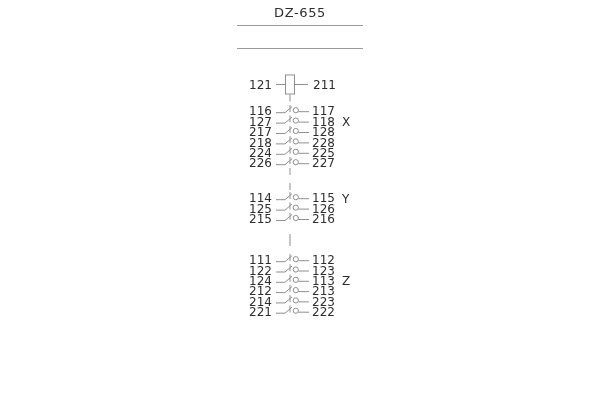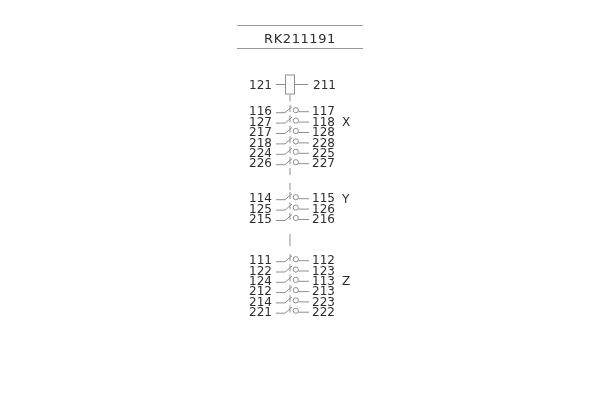--- a/index.html
+++ b/index.html
@@ -35,22 +35,22 @@
   svg#diagram { position: absolute; left: 0; top: 0; }
   svg#diagram text {
     font-family: "DejaVu Sans", "Liberation Sans", sans-serif;
     font-size: 12px;
   }
 </style>
 </head>
 <body>
 
 <div class="page">
+  <div class="hdr-text title">DZ-655</div>
   <div class="rule rule-top"></div>
-  <div class="hdr-text code">RK211191</div>
   <div class="rule rule-bottom"></div>
   <svg id="diagram" width="600" height="400" viewBox="0 0 600 400">
       <line x1="290" y1="94.5" x2="290" y2="105" stroke="#8f8f8f" stroke-width="1" stroke-dasharray="7 4"></line>
       <line x1="290" y1="168" x2="290" y2="190" stroke="#8f8f8f" stroke-width="1" stroke-dasharray="7 8"></line>
       <line x1="290" y1="234" x2="290" y2="246" stroke="#8f8f8f" stroke-width="1"></line>
       <g>
         <line x1="276" y1="84.5" x2="285.5" y2="84.5" stroke="#8f8f8f" stroke-width="1"></line>
         <rect x="285.5" y="75" width="9" height="19" fill="none" stroke="#8f8f8f" stroke-width="1"></rect>
         <line x1="294.5" y1="84.5" x2="308" y2="84.5" stroke="#8f8f8f" stroke-width="1"></line>
         <text x="272" y="89" text-anchor="end" fill="#2e2e2e">121</text>

